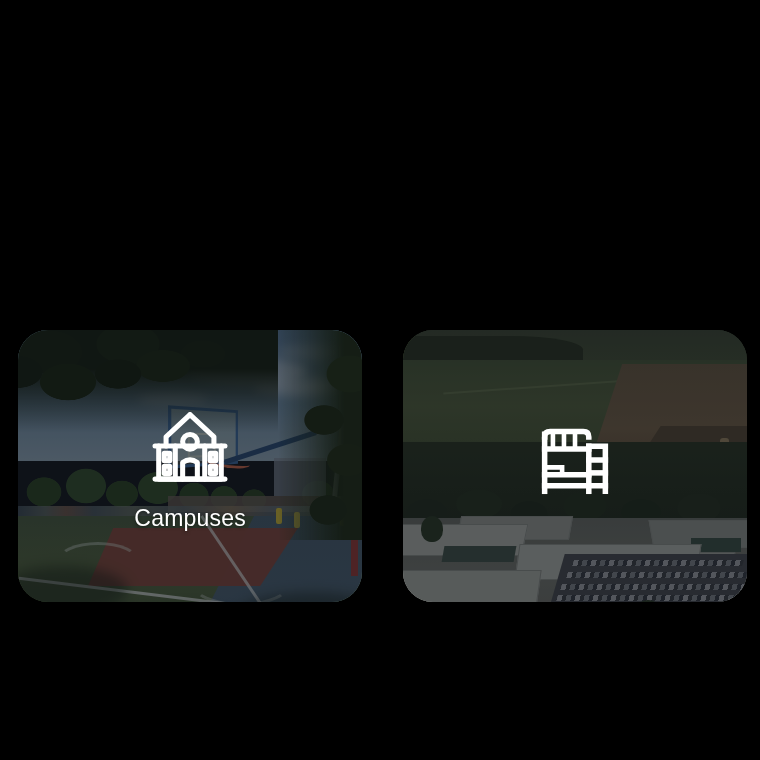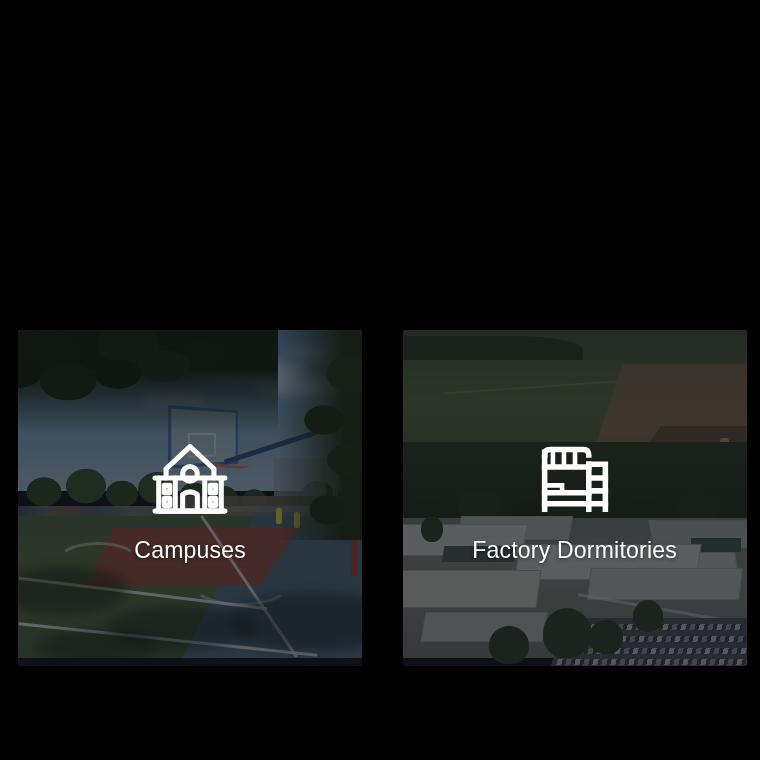--- a/index.html
+++ b/index.html
@@ -78,22 +78,22 @@
     left: 18px;
     width: 727px;
     height: 328px;
     display: flex;
     gap: 41px;
   }
 
   .scenario-card {
     position: relative;
     width: 344px;
-    height: 336px;
-    border-radius: 3px;
+    height: 272px;
+    border-radius: 30px;
     overflow: hidden;
     background: #10141a;
     flex: none;
   }
 
   
   .card-shade {
     position: absolute;
     inset: 0;
     background: rgba(12, 16, 24, 0.55);
@@ -558,18 +558,17 @@
             <path d="M50 19 L50 34" stroke-width="5"></path>
             <path d="M17 66 L65 66"></path>
             <path d="M21 58 L36 58 L36 64" stroke-width="5"></path>
             <path d="M17 78 L83 78"></path>
             <path d="M65 35 L83 35 L83 84"></path>
             <path d="M65 35 L65 84"></path>
             <path d="M65 50 L83 50"></path>
             <path d="M65 64 L83 64"></path>
           </svg>
         </div>
-        <div class="card-label"><span>Factory Dormitories</span></div>
       </div>
     </div>
 
   </div>
 </div>
 
 </body></html>

